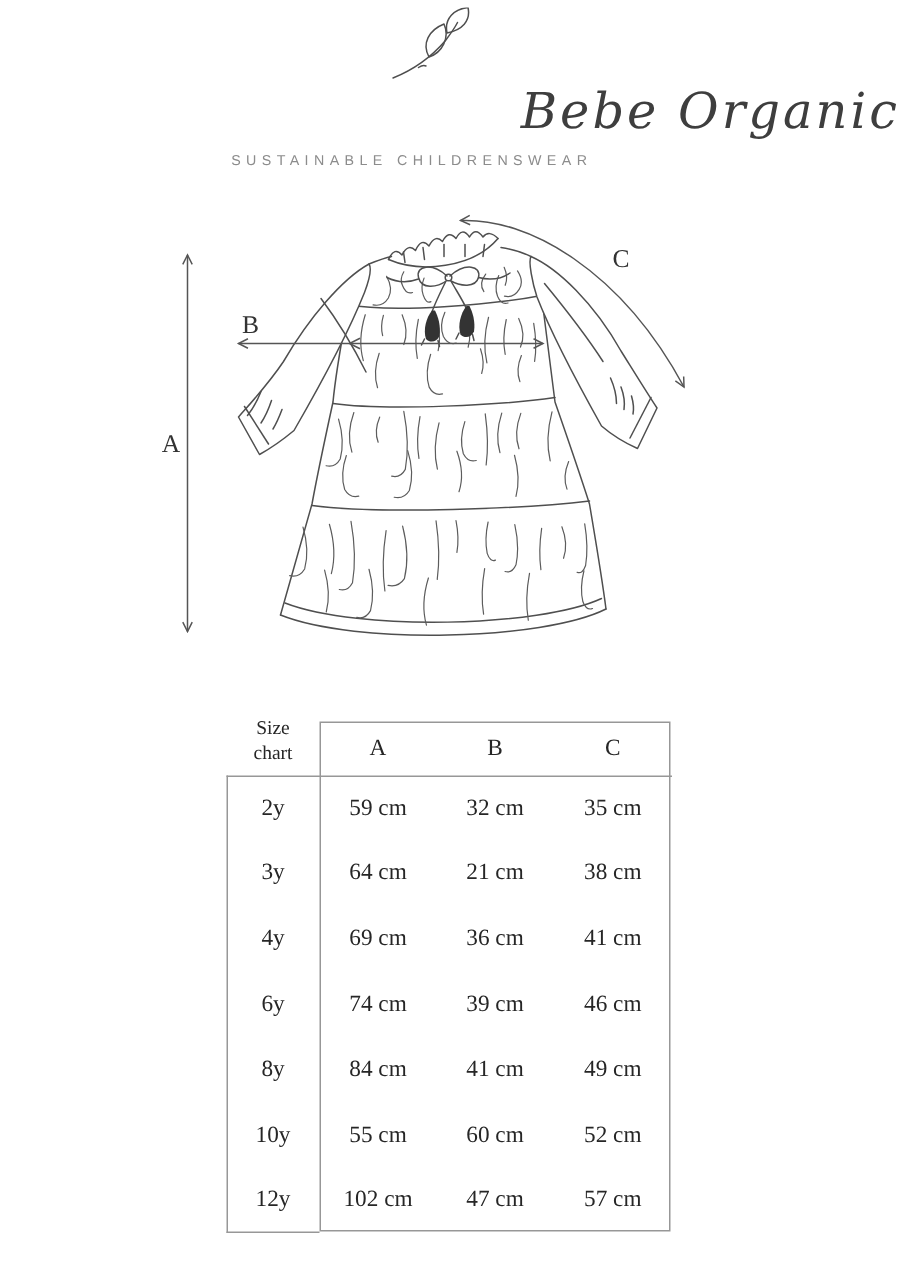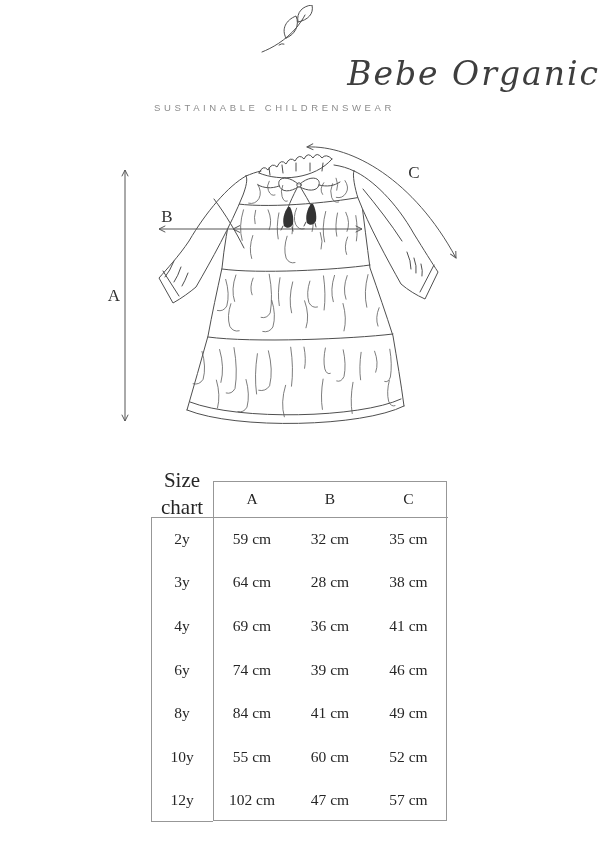--- a/index.html
+++ b/index.html
@@ -26,21 +26,21 @@
   .size-table{position:absolute;left:151px;top:470px;width:297px;height:352px;}
   .tborder{position:absolute;background:#979797;z-index:0;}
   .abc-box{position:absolute;left:62px;top:11px;width:234px;height:340px;
            border:1px solid #979797;box-sizing:border-box;z-index:0;}
   .tgrid{position:relative;z-index:1;display:grid;
          grid-template-columns:62px 78px 78px 79px;
          grid-template-rows:47px repeat(7,43.6px);}
   .cell{display:flex;align-items:center;justify-content:center;
         font-size:15.5px;color:#262626;}
   .cell.hdr-abc{padding-top:11px;box-sizing:border-box;}
-  .corner{font-size:21px;line-height:1.25;text-align:center;}
+  .corner{font-size:13px;line-height:1.25;text-align:center;}
   .corner span{display:block;width:46px;}
 </style>
 </head>
 <body>
 
 <div id="page">
 
   <div>
     <svg class="branch-svg" width="80" height="58" viewBox="250 5 80 58">
       <g class="sketch" stroke-width="1.2">
@@ -199,21 +199,21 @@
       <div class="cell hdr-abc">B</div>
       <div class="cell hdr-abc">C</div>
 
       <div class="cell">2y</div>
       <div class="cell">59 cm</div>
       <div class="cell">32 cm</div>
       <div class="cell">35 cm</div>
 
       <div class="cell">3y</div>
       <div class="cell">64 cm</div>
-      <div class="cell">28 cm</div>
+      <div class="cell">21 cm</div>
       <div class="cell">38 cm</div>
 
       <div class="cell">4y</div>
       <div class="cell">69 cm</div>
       <div class="cell">36 cm</div>
       <div class="cell">41 cm</div>
 
       <div class="cell">6y</div>
       <div class="cell">74 cm</div>
       <div class="cell">39 cm</div>

